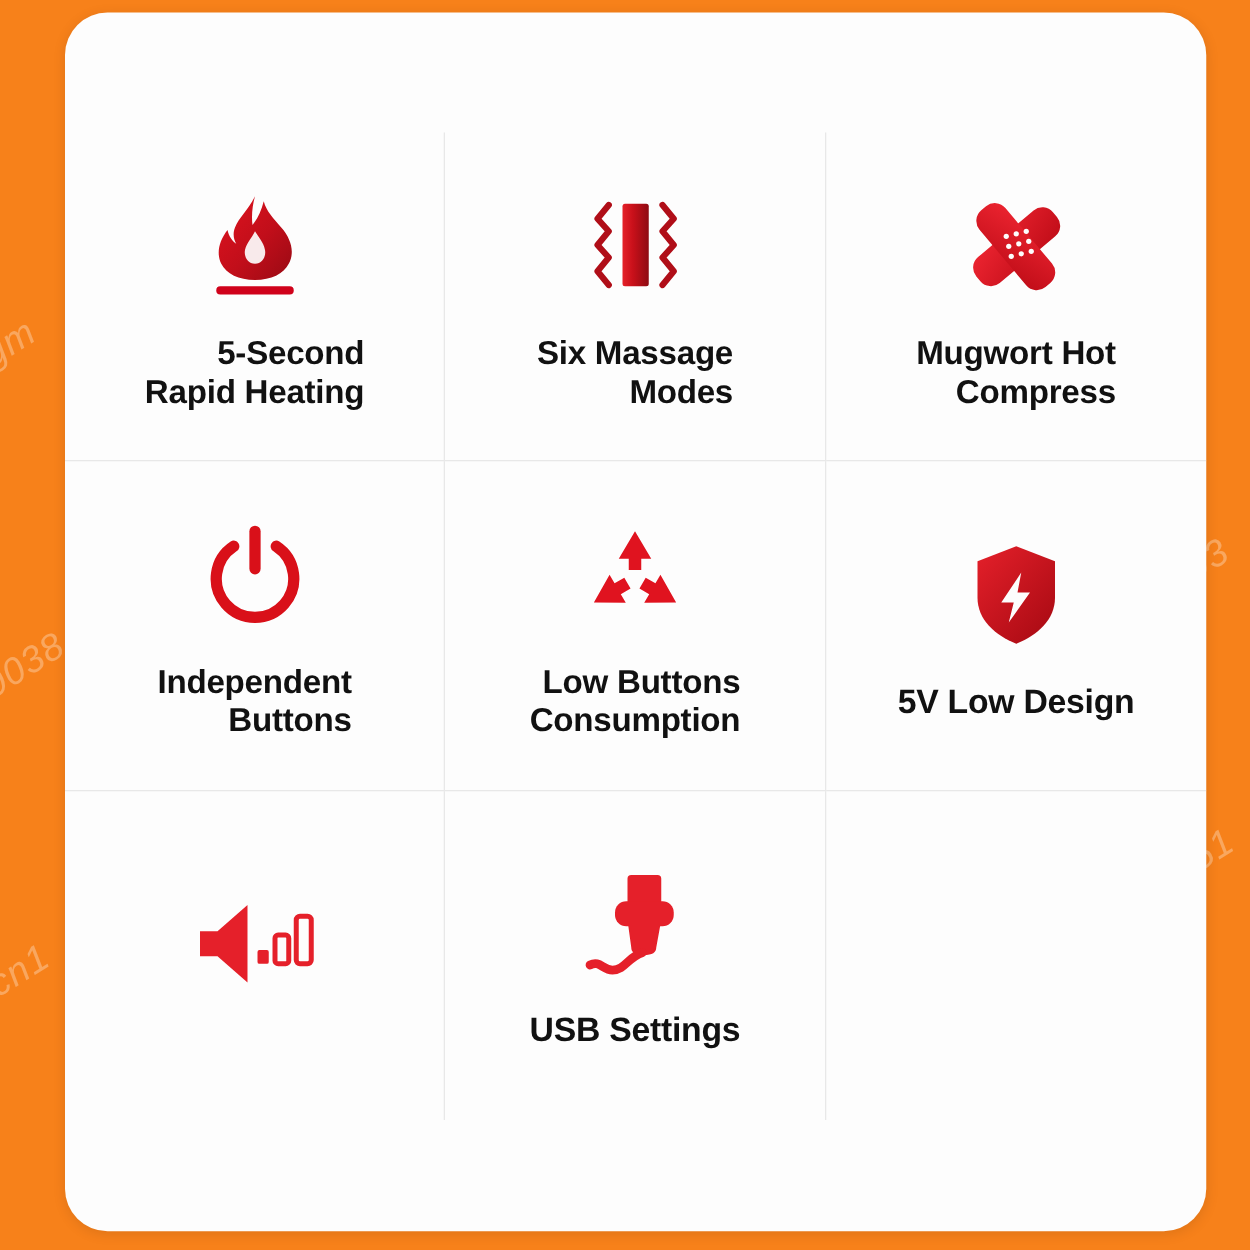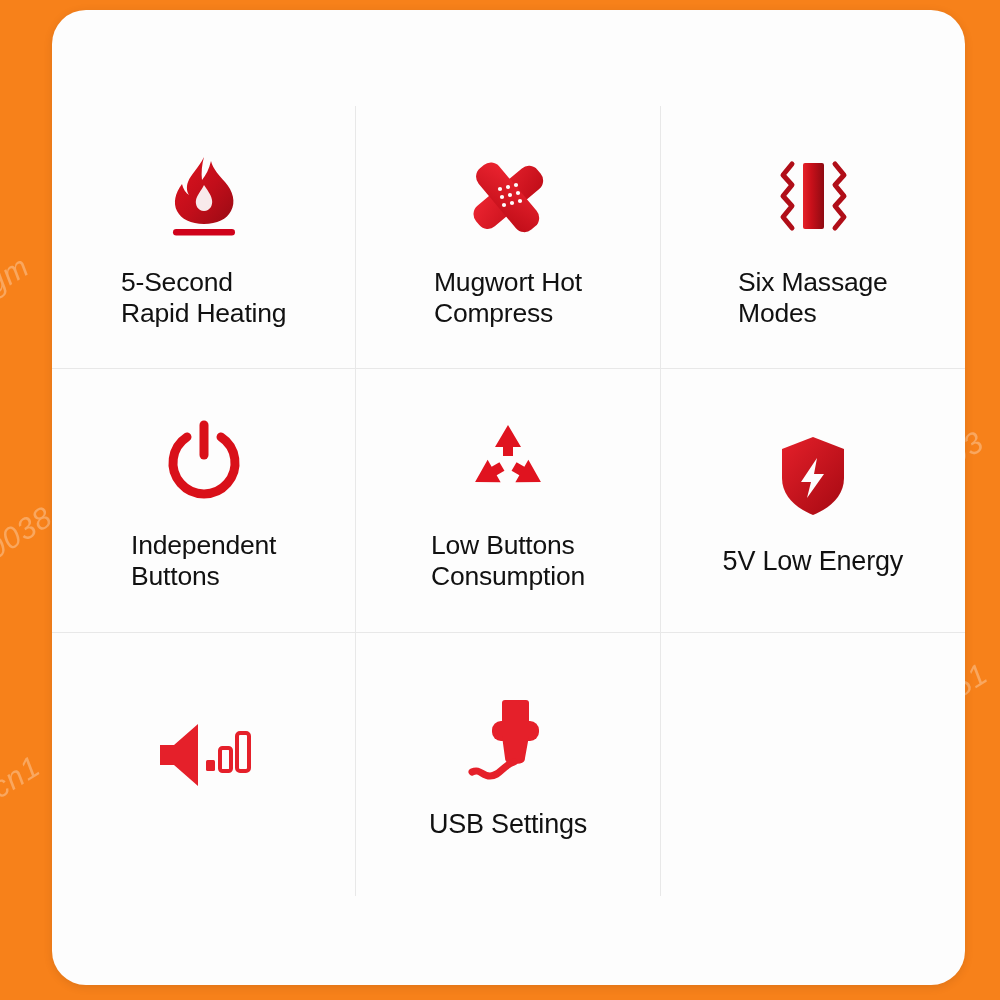--- a/index.html
+++ b/index.html
@@ -74,24 +74,24 @@
   .icon-wrap {
     height: 104px;
     display: flex;
     align-items: center;
     justify-content: center;
     margin-bottom: 18px;
   }
   .icon-wrap svg { display: block; }
 
   .cell-label {
-    text-align: left;
+    text-align: right;
     color: #111111;
     font-family: "Liberation Sans", sans-serif;
-    font-weight: normal;
+    font-weight: bold;
     font-size: 26.5px;
     line-height: 1.18;
     letter-spacing: -0.2px;
     white-space: pre-line;
   }
   .row3 .cell-label { font-size: 27px; }
 </style>
 </head>
 <body>
 
@@ -119,20 +119,39 @@
                    C14 38 12 48 16 56 C20 64 30 69 43 69 C56 69 66 64 70 56
                    C75 47 72 36 64 27 C58 20 52 14 50 6
                    C48 14 45 20 41 25 C40 18 41 9 43 2 Z" fill="url(#gFlame)"></path>
           <path d="M43 30 C40 36 36 40 35 45 C34 50 37 56 43 56 C49 56 52 50 51 45
                    C50 39 46 35 43 30 Z" fill="#FDFDFD" opacity="0.92"></path>
           <rect x="12" y="74" width="62" height="6.5" rx="3.2" fill="#D0021B"></rect>
         </svg>
       </div>
       <div class="cell-label">5-Second
 Rapid Heating</div>
+    </div>
+
+    <div class="cell">
+      <div class="icon-wrap">
+        <svg width="90" height="82" viewBox="0 0 90 82">
+          <defs>
+            <linearGradient id="gBar" x1="0" y1="0" x2="1" y2="0">
+              <stop offset="0%" stop-color="#E52129"></stop>
+              <stop offset="40%" stop-color="#C8101A"></stop>
+              <stop offset="100%" stop-color="#8E0A12"></stop>
+            </linearGradient>
+          </defs>
+          <rect x="35" y="7" width="21" height="66" rx="2" fill="url(#gBar)"></rect>
+          <path d="M24 8 L15 19 L24 29 L15 40 L24 50 L15 61 L24 72" fill="none" stroke="#B00E18" stroke-width="5" stroke-linecap="round" stroke-linejoin="round"></path>
+          <path d="M67 8 L76 19 L67 29 L76 40 L67 50 L76 61 L67 72" fill="none" stroke="#B00E18" stroke-width="5" stroke-linecap="round" stroke-linejoin="round"></path>
+        </svg>
+      </div>
+      <div class="cell-label">Six Massage
+Modes</div>
     </div>
 
     <div class="cell">
       <div class="icon-wrap">
         <svg width="92" height="86" viewBox="0 0 92 86">
           <defs>
             <linearGradient id="gBand" x1="0" y1="0" x2="1" y2="1">
               <stop offset="0%" stop-color="#EC2430"></stop>
               <stop offset="100%" stop-color="#C00D18"></stop>
             </linearGradient>
@@ -151,39 +170,20 @@
               <circle cx="48" cy="41" r="2.1"></circle>
               <circle cx="56" cy="39" r="2.1"></circle>
             <circle cx="42" cy="51" r="2.1"></circle>
               <circle cx="50" cy="49" r="2.1"></circle>
               <circle cx="58" cy="47" r="2.1"></circle>
           </g>
         </svg>
       </div>
       <div class="cell-label">Mugwort Hot
 Compress</div>
-    </div>
-
-    <div class="cell">
-      <div class="icon-wrap">
-        <svg width="90" height="82" viewBox="0 0 90 82">
-          <defs>
-            <linearGradient id="gBar" x1="0" y1="0" x2="1" y2="0">
-              <stop offset="0%" stop-color="#E52129"></stop>
-              <stop offset="40%" stop-color="#C8101A"></stop>
-              <stop offset="100%" stop-color="#8E0A12"></stop>
-            </linearGradient>
-          </defs>
-          <rect x="35" y="7" width="21" height="66" rx="2" fill="url(#gBar)"></rect>
-          <path d="M24 8 L15 19 L24 29 L15 40 L24 50 L15 61 L24 72" fill="none" stroke="#B00E18" stroke-width="5" stroke-linecap="round" stroke-linejoin="round"></path>
-          <path d="M67 8 L76 19 L67 29 L76 40 L67 50 L76 61 L67 72" fill="none" stroke="#B00E18" stroke-width="5" stroke-linecap="round" stroke-linejoin="round"></path>
-        </svg>
-      </div>
-      <div class="cell-label">Six Massage
-Modes</div>
     </div>
 
     <div class="cell">
       <div class="icon-wrap">
         <svg width="80" height="82" viewBox="0 0 80 82">
           <path d="M23 18 A31 31 0 1 0 57 18" fill="none" stroke="#D91019" stroke-width="9" stroke-linecap="round"></path>
           <line x1="40" y1="6" x2="40" y2="36" stroke="#D91019" stroke-width="9" stroke-linecap="round"></line>
         </svg>
       </div>
       <div class="cell-label">Independent
@@ -217,21 +217,21 @@
           <defs>
             <linearGradient id="gShield" x1="0" y1="0" x2="0.9" y2="1">
               <stop offset="0%" stop-color="#E5202A"></stop>
               <stop offset="100%" stop-color="#A80A13"></stop>
             </linearGradient>
           </defs>
           <path d="M37 3 L68 15 L68 44 C68 62 54 74 37 81 C20 74 6 62 6 44 L6 15 Z" fill="url(#gShield)"></path>
           <path d="M41 24 L25 48 L35 48 L31 64 L48 40 L38 40 Z" fill="#FDFDFD"></path>
         </svg>
       </div>
-      <div class="cell-label">5V Low Energy</div>
+      <div class="cell-label">5V Low Design</div>
     </div>
 
     <div class="cell row3">
       <div class="icon-wrap">
         <svg width="100" height="74" viewBox="0 0 100 74">
           <path d="M6 27 L20 27 L44 6 L44 68 L20 47 L6 47 Z" fill="#E5202A"></path>
           <rect x="52" y="42" width="9" height="11" rx="1.5" fill="#E5202A"></rect>
           <rect x="66" y="30" width="11" height="23" rx="2.5" fill="none" stroke="#E5202A" stroke-width="4"></rect>
           <rect x="83" y="15" width="12" height="38" rx="3" fill="none" stroke="#E5202A" stroke-width="4"></rect>
         </svg>

